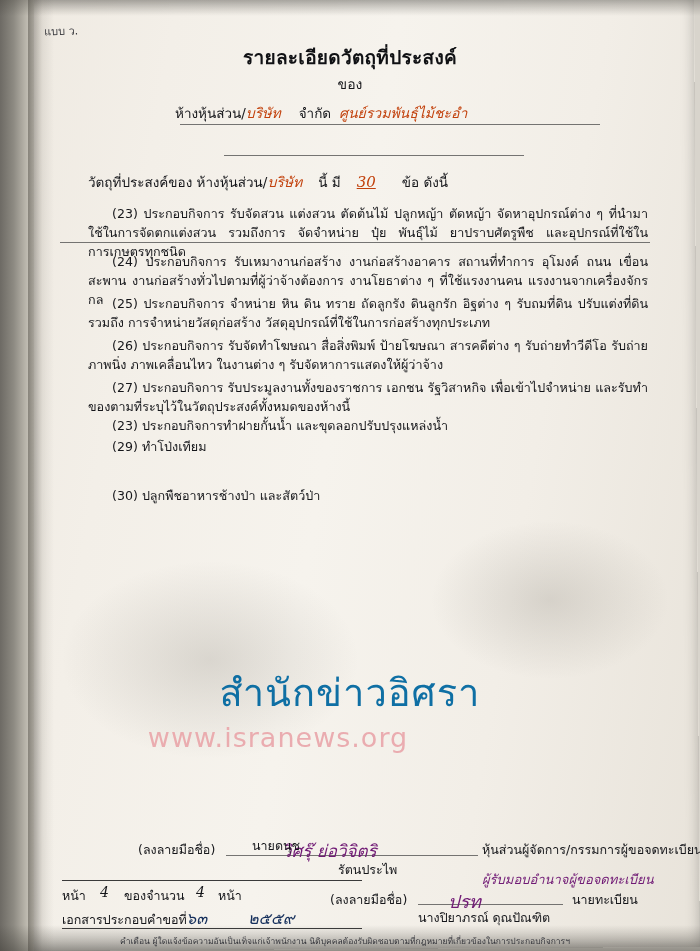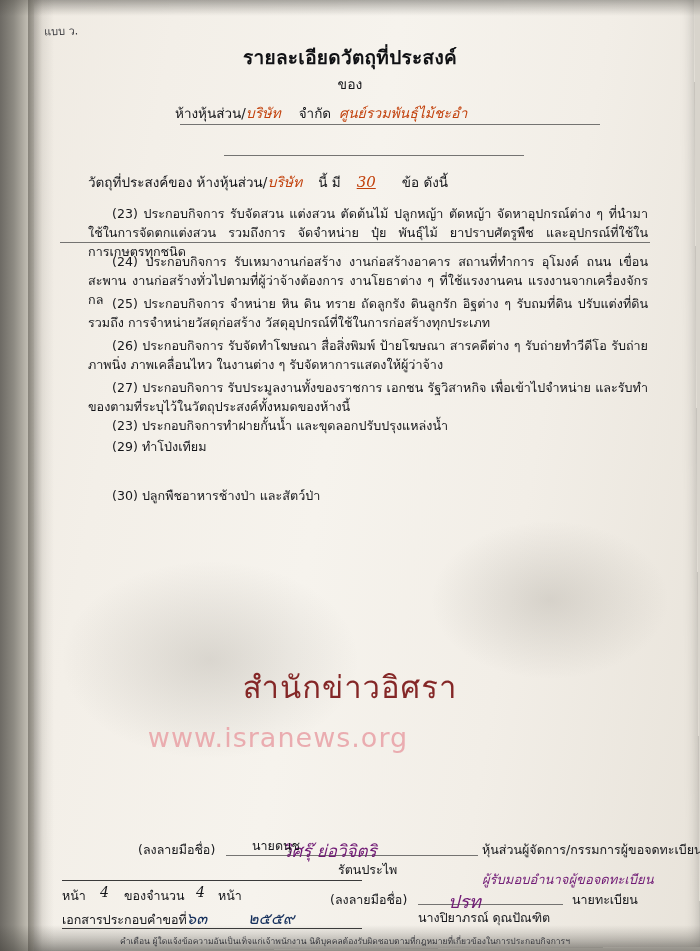--- a/index.html
+++ b/index.html
@@ -132,22 +132,22 @@
     border-bottom: 1px solid #4a4a4a;
     opacity: 0.75;
   }
   
   .wm1 {
     position: absolute;
     left: 0;
     top: 662px;
     width: 700px;
     text-align: center;
-    font-size: 31px;
-    color: #7f1d1d;
+    font-size: 38px;
+    color: #0369a1;
     opacity: 0.95;
     letter-spacing: 1px;
   }
   .wm2 {
     position: absolute;
     left: 0;
     top: 722px;
     width: 556px;
     text-align: center;
     font-size: 27px;

